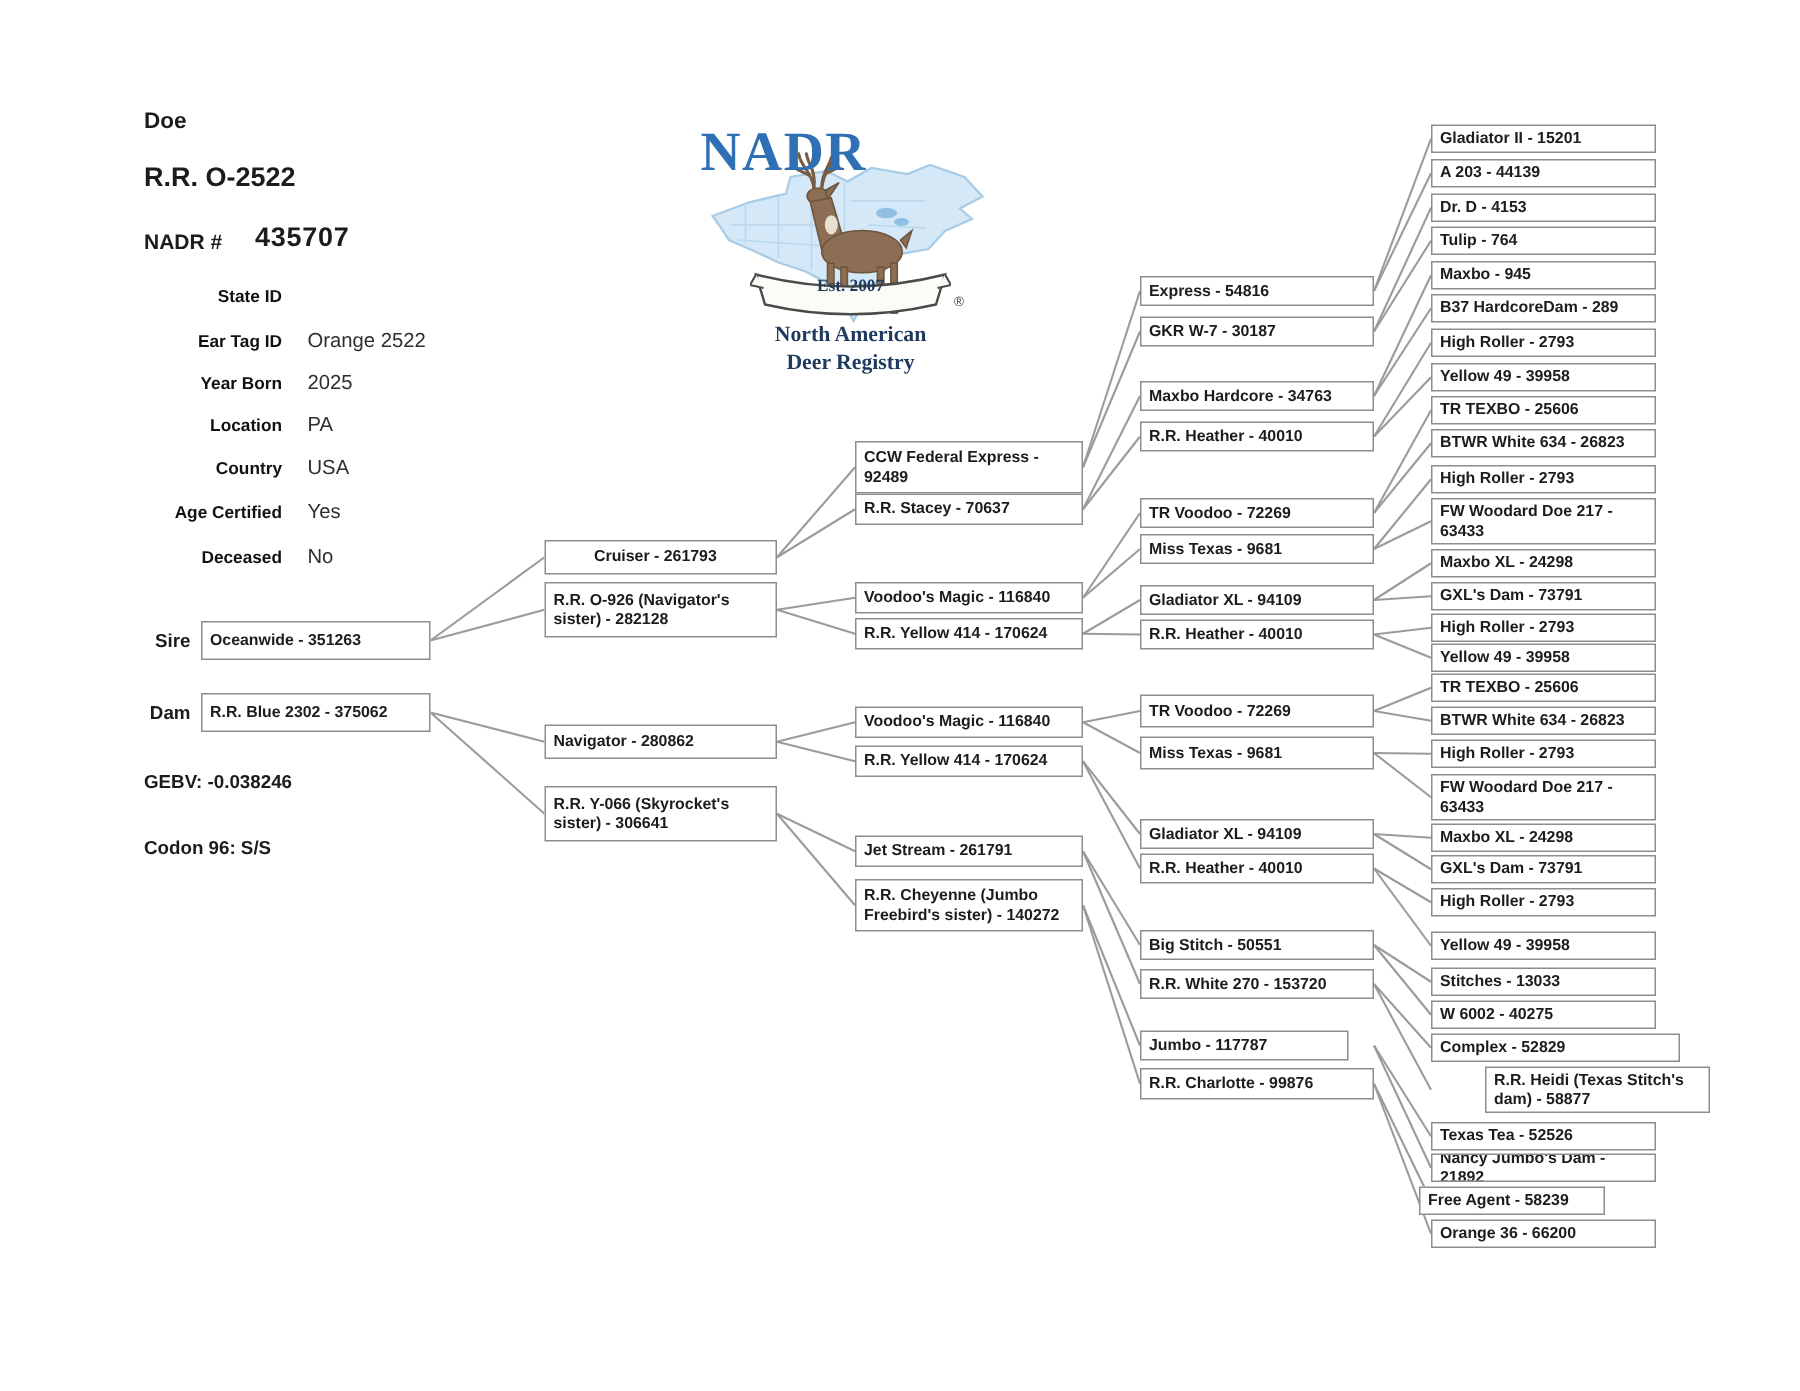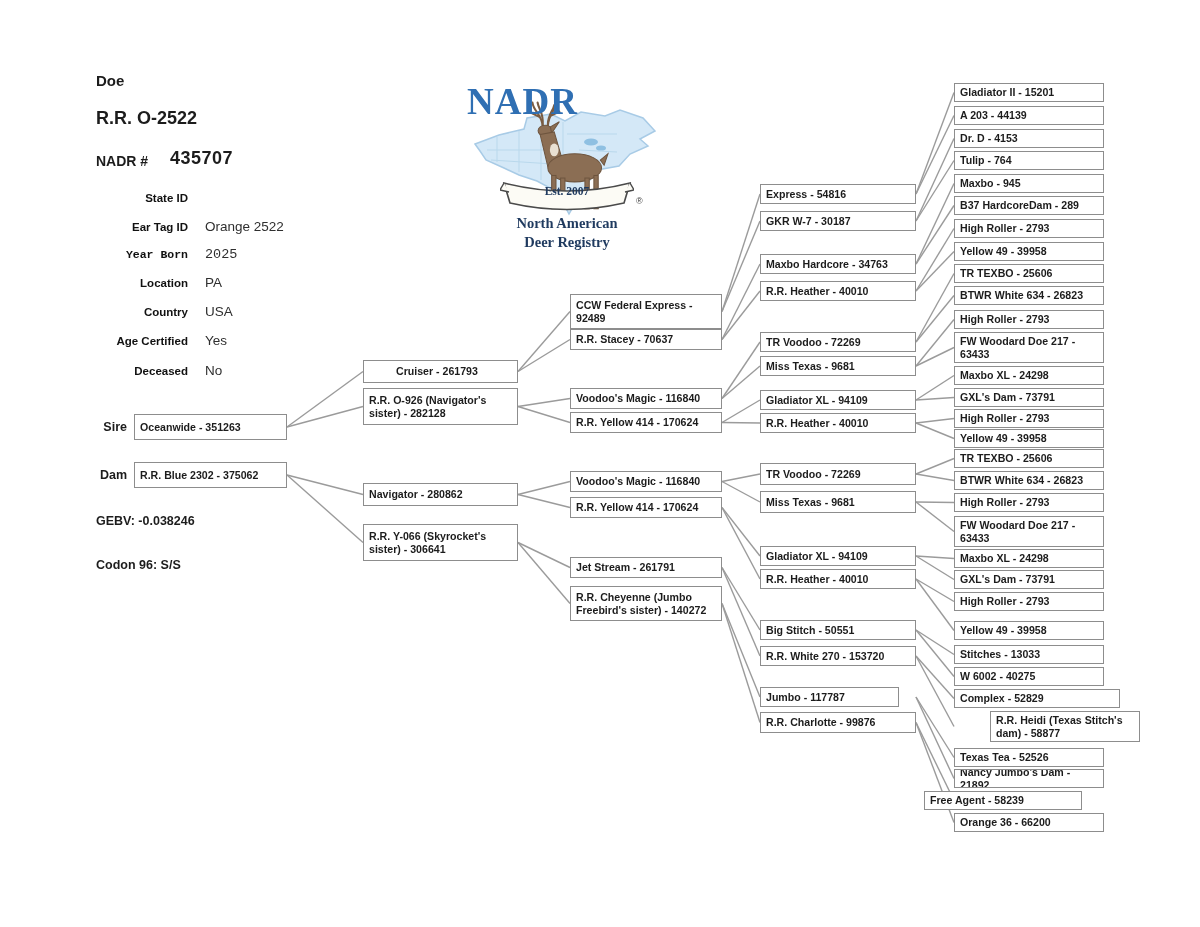--- a/index.html
+++ b/index.html
@@ -99,21 +99,21 @@
 
 <div id="info-panel">
     <div class="info-row" style="top: 192px;">
       <span class="info-label">State ID</span>
       <span class="info-value"></span>
     </div>
     <div class="info-row" style="top: 219px;">
       <span class="info-label">Ear Tag ID</span>
       <span class="info-value">Orange 2522</span>
     </div>
-    <div class="info-row" style="top: 247px; font-family: Liberation Mono, monospace;">
+    <div class="info-row" style="top: 247px;">
       <span class="info-label">Year Born</span>
       <span class="info-value">2025</span>
     </div>
     <div class="info-row" style="top: 275px;">
       <span class="info-label">Location</span>
       <span class="info-value">PA</span>
     </div>
     <div class="info-row" style="top: 304px;">
       <span class="info-label">Country</span>
       <span class="info-value">USA</span>
@@ -250,15 +250,15 @@
     <div class="pbox" style="left: 954px; top: 549px; width: 150px; height: 19px;">Maxbo XL - 24298</div>
     <div class="pbox" style="left: 954px; top: 570px; width: 150px; height: 19px;">GXL's Dam - 73791</div>
     <div class="pbox" style="left: 954px; top: 592px; width: 150px; height: 19px;">High Roller - 2793</div>
     <div class="pbox" style="left: 954px; top: 621px; width: 150px; height: 19px;">Yellow 49 - 39958</div>
     <div class="pbox" style="left: 954px; top: 645px; width: 150px; height: 19px;">Stitches - 13033</div>
     <div class="pbox" style="left: 954px; top: 667px; width: 150px; height: 19px;">W 6002 - 40275</div>
     <div class="pbox" style="left: 954px; top: 689px; width: 166px; height: 19px;">Complex - 52829</div>
     <div class="pbox" style="left: 954px; top: 711px; width: 150px; height: 31px; margin-left: 36px;">R.R. Heidi (Texas Stitch's dam) - 58877</div>
     <div class="pbox" style="left: 954px; top: 748px; width: 150px; height: 19px;">Texas Tea - 52526</div>
     <div class="pbox" style="left: 954px; top: 769px; width: 150px; height: 19px;">Nancy Jumbo's Dam - 21892</div>
-    <div class="pbox" style="left: 924px; top: 791px; width: 158px; height: 19px;">Free Agent - 58239</div>
+    <div class="pbox" style="left: 946px; top: 791px; width: 124px; height: 19px;">Free Agent - 58239</div>
     <div class="pbox" style="left: 954px; top: 813px; width: 150px; height: 19px;">Orange 36 - 66200</div>
   </div>
 
 </body></html>

